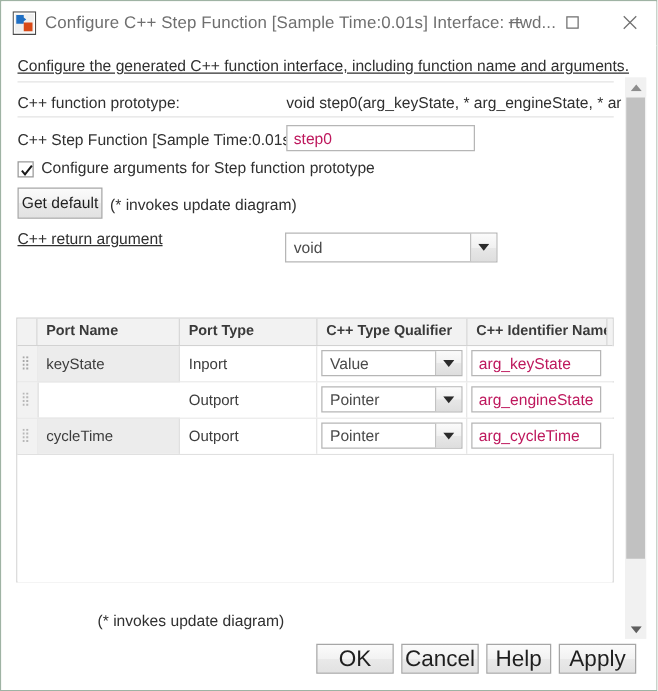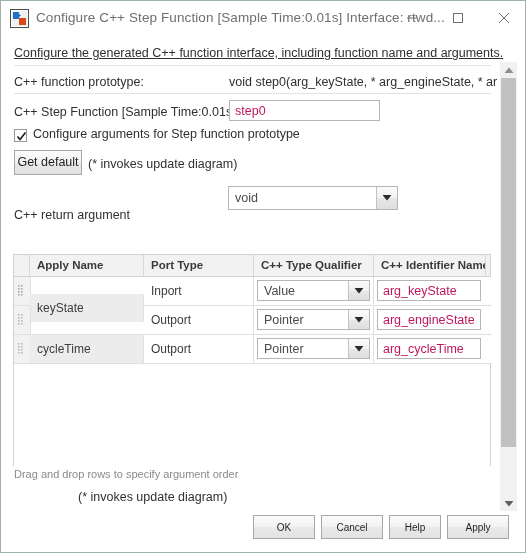--- a/index.html
+++ b/index.html
@@ -151,21 +151,21 @@
   }
   #getdefault-btn { left: 13px; top: 114px; width: 68px; height: 25px; }
   .note {
     position: absolute;
     font-size: 12.5px;
     color: #303030;
     white-space: nowrap;
   }
   #getdefault-note { left: 87px; top: 121px; }
 
-  .ret-label { left: 13px; top: 172px; }
+  .ret-label { left: 13px; top: 148px; text-decoration: underline; }
 
   
   .combo {
     position: absolute;
     box-sizing: border-box;
     background: #ffffff;
     border: 1px solid #b6b6b6;
   }
   .combo .cval {
     position: absolute;
@@ -292,21 +292,21 @@
 
   
   .dbtn {
     position: absolute;
     top: 479px;
     height: 24px;
     box-sizing: border-box;
     background: linear-gradient(to bottom, #fbfbfb 0%, #f2f2f2 50%, #e9e9e9 51%, #e2e2e2 100%);
     border: 1px solid #a6a6a6;
     font-family: "Liberation Sans", sans-serif;
-    font-size: 10px;
+    font-size: 18px;
     color: #1f1f1f;
     text-align: center;
     cursor: default;
     padding: 0;
   }
   #ok-btn     { left: 252px; width: 62px; }
   #cancel-btn { left: 320px; width: 62px; }
   #help-btn   { left: 388px; width: 52px; }
   #apply-btn  { left: 446px; width: 62px; }
 
@@ -401,21 +401,21 @@
         <svg width="9" height="6" viewBox="0 0 9 6">
             <polygon points="0,0 9,0 4.5,5.5" fill="#2b2b2b"></polygon>
           </svg>
       </span>
     </div>
 
     <div class="tablebox">
 
       <div class="thead">
         <div class="th" style="left:0;   width:16px; border-right:1px solid #d8d8d8;"></div>
-        <div class="th" style="left:16px;width:114px;">Apply Name</div>
+        <div class="th" style="left:16px;width:114px;">Port Name</div>
         <div class="th" style="left:130px;width:110px;">Port Type</div>
         <div class="th" style="left:240px;width:120px;">C++ Type Qualifier</div>
         <div class="th" style="left:360px;width:112px;">C++ Identifier Name</div>
         <div class="th" style="left:472px;width:6px; border-right:none;"></div>
       </div>
 
       <div class="trow" style="top:22px;">
         <div class="grip">
           <svg width="7" height="12" viewBox="0 0 7 12">
             <g fill="#a8a8a8">
@@ -423,21 +423,21 @@
                 <rect x="3" y="0" width="1.6" height="1.6"></rect>
               <rect x="0" y="3" width="1.6" height="1.6"></rect>
                 <rect x="3" y="3" width="1.6" height="1.6"></rect>
               <rect x="0" y="6" width="1.6" height="1.6"></rect>
                 <rect x="3" y="6" width="1.6" height="1.6"></rect>
               <rect x="0" y="9" width="1.6" height="1.6"></rect>
                 <rect x="3" y="9" width="1.6" height="1.6"></rect>
             </g>
           </svg>
         </div>
-        <div class="cell cell-portname" style="left:16px;width:114px;margin-top:17px;">keyState</div>
+        <div class="cell cell-portname" style="left:16px;width:114px;">keyState</div>
         <div class="cell cell-porttype" style="left:130px;width:110px;">Inport</div>
         <div class="cell cell-qual" style="left:240px;width:120px;">
           <div class="combo qual-combo">
             <span class="cval">Value</span>
             <span class="cbtn">
               <svg width="9" height="6" viewBox="0 0 9 6">
                   <polygon points="0,0 9,0 4.5,5.5" fill="#2b2b2b"></polygon>
                 </svg>
             </span>
           </div>
@@ -506,21 +506,20 @@
           </div>
         </div>
         <div class="cell cell-plain" style="left:360px;width:118px;padding-left:0;">
           <input class="textinput ident-input" type="text" value="arg_cycleTime" style="">
         </div>
       </div>
 
       <div class="tfooter" style="top:109px; height:102px;"></div>
     </div>
 
-    <div class="hint">Drag and drop rows to specify argument order</div>
 
     <div class="note" id="validate-note">(* invokes update diagram)</div>
 
     <button class="dbtn" id="ok-btn">OK</button>
     <button class="dbtn" id="cancel-btn">Cancel</button>
     <button class="dbtn" id="help-btn">Help</button>
     <button class="dbtn" id="apply-btn">Apply</button>
 
     <div class="vscroll">
       <div class="vs-arrow" id="vs-up">

